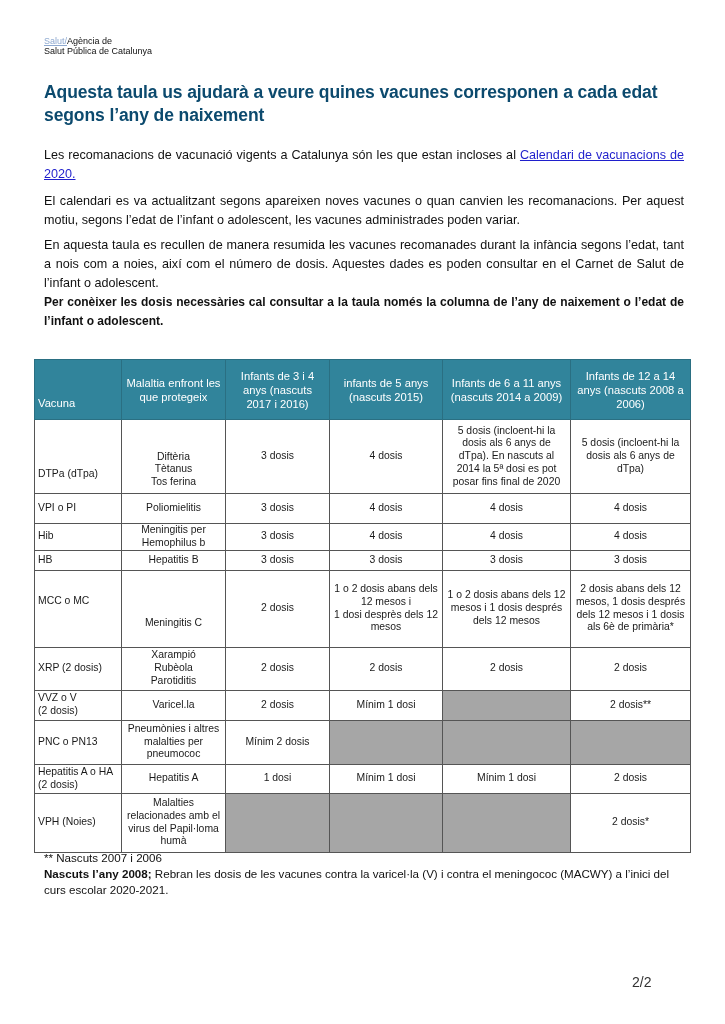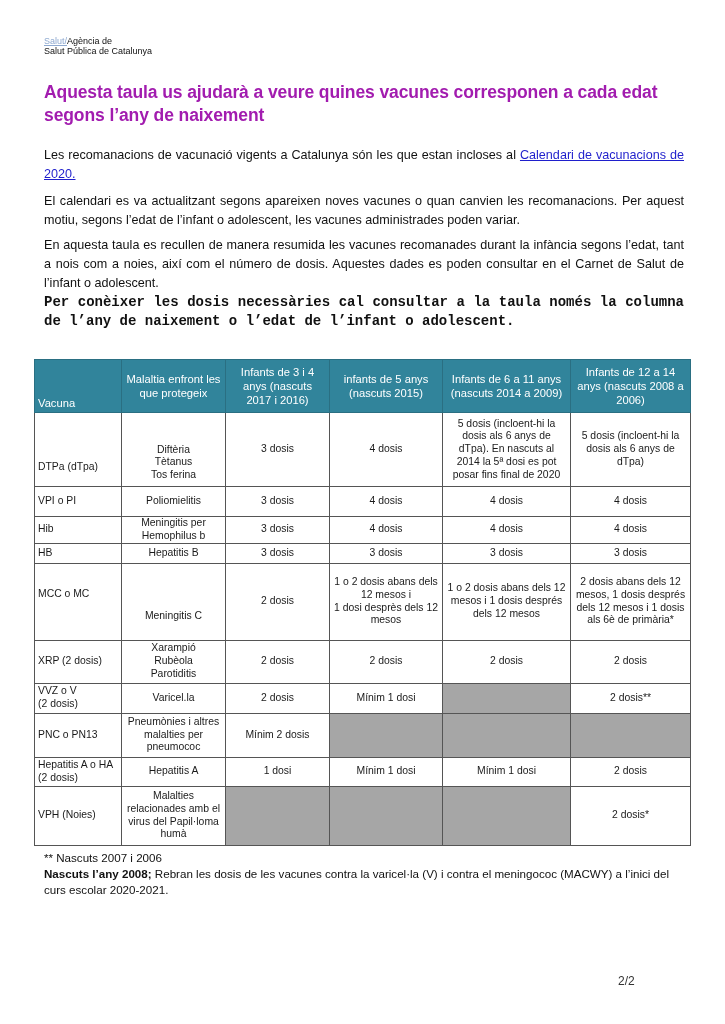--- a/index.html
+++ b/index.html
@@ -3,42 +3,42 @@
 <meta charset="utf-8">
 <style>
   html, body { margin:0; padding:0; background:#ffffff; }
   body { width:725px; height:1024px; position:relative; overflow:hidden;
          font-family:"DejaVu Sans", sans-serif; color:#1a1a1a; }
   .logo { position:absolute; left:44px; top:36px; font-family:"Liberation Sans", sans-serif;
           font-size:9px; line-height:10px; color:#111; }
   .logo .salut { color:#8ea9d0;text-decoration:underline; }
   .title { position:absolute; left:44px; top:81px; width:640px; margin:0;
            font-family:"Liberation Sans", sans-serif; font-weight:bold; font-size:17.5px;
-           line-height:23px; color:#a21caf; letter-spacing:-0.1px; }
+           line-height:23px; color:#0c4a6e; letter-spacing:-0.1px; }
   .para { position:absolute; left:44px; width:640px; margin:0;
           font-family:"Liberation Sans", sans-serif; font-size:12.6px; line-height:19px;
           color:#111; text-align:justify; }
   .para a { color:#1f1fcc; text-decoration:underline; }
-  .para.bold { font-weight:bold; font-size:14px;font-family:Liberation Mono, monospace; }
+  .para.bold { font-weight:bold; font-size:12px; }
   table.vac { position:absolute; left:34px; top:359px; border-collapse:collapse;
               table-layout:fixed; width:656px;
               font-family:"Liberation Sans", sans-serif; font-size:10.4px; line-height:12.8px; }
   table.vac th, table.vac td { border:1px solid #555; padding:0 3px; text-align:center;
               vertical-align:middle; overflow:hidden; }
   table.vac th { background:#31849b; color:#ffffff; font-weight:normal; font-size:11.2px;
               line-height:14px; height:50px; border-color:#2a6f82; }
-  table.vac th.first { text-align:left; vertical-align:bottom; padding-bottom:2px; }
+  table.vac th.first { text-align:left; vertical-align:bottom; padding-bottom:9px; }
   table.vac td.name { text-align:left; }
   table.vac td.grey { background:#a6a6a6; }
   .cell-text { white-space:pre-line; }
   .notes { position:absolute; left:44px; top:850px; width:640px;
            font-family:"Liberation Sans", sans-serif; font-size:11.6px; line-height:16px; color:#111; }
   .notes b { font-weight:bold; }
-  .pagenum { position:absolute; left:618px; top:974px; font-family:"Liberation Sans", sans-serif;
-             font-size:12px; color:#333; }
+  .pagenum { position:absolute; left:632px; top:974px; font-family:"Liberation Sans", sans-serif;
+             font-size:14px; color:#333; }
 </style>
 </head>
 <body>
 
 <div class="logo">
   <div><span class="salut">Salut/</span><span>Agència de</span></div>
   <div>Salut Pública de Catalunya</div>
 </div>
 
 <h1 class="title">Aquesta taula us ajudarà  a veure quines vacunes corresponen a cada edat segons l’any de naixement</h1>

